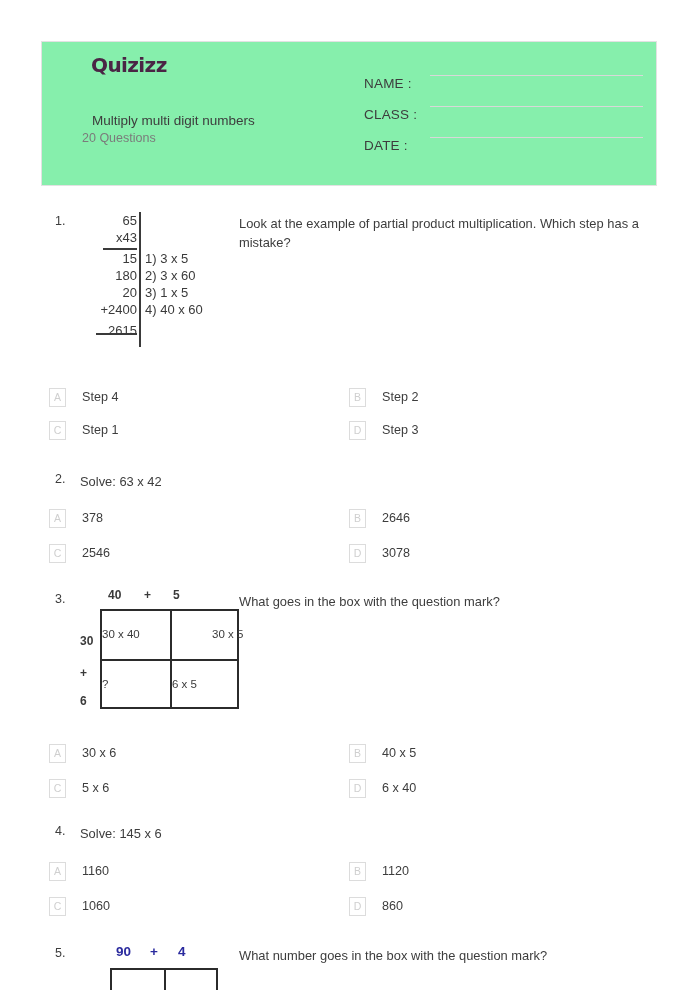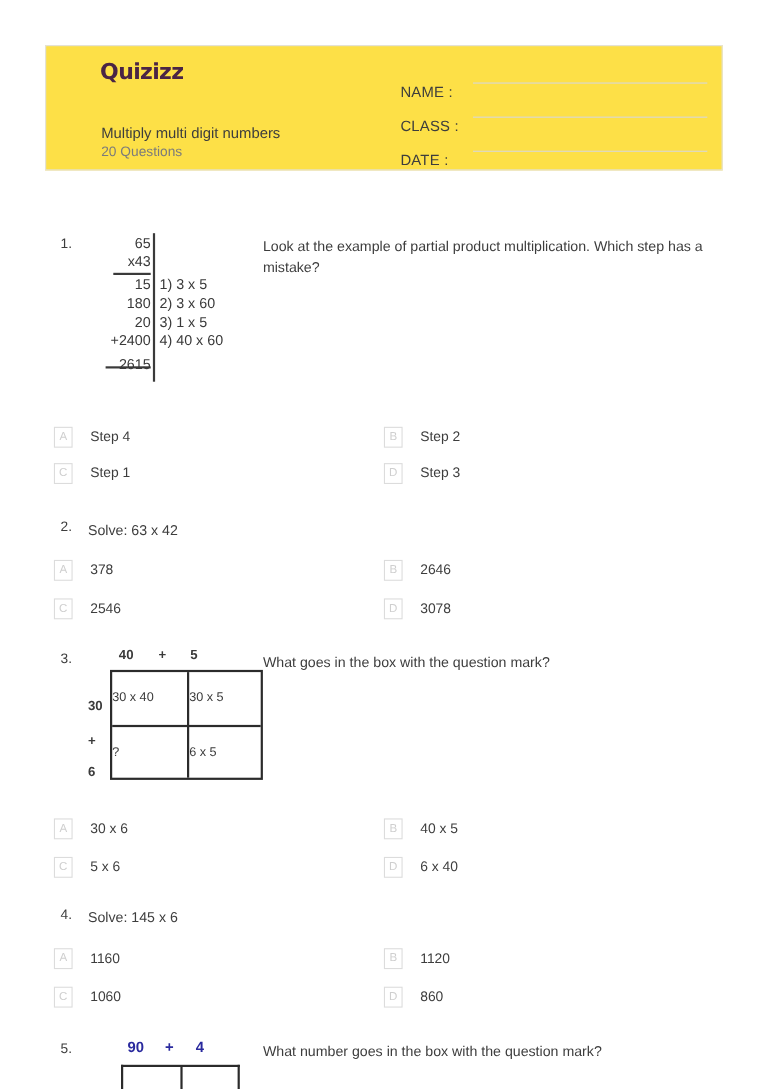--- a/index.html
+++ b/index.html
@@ -16,24 +16,24 @@
     color: #3d3d3d;
     -webkit-font-smoothing: antialiased;
   }
 
   
   .header-card {
     position: absolute;
     left: 41px;
     top: 41px;
     width: 616px;
-    height: 114px;
+    height: 145px;
     border: 1px solid #e2e2e2;
     box-sizing: border-box;
-    background: #fde047;
+    background: #86efac;
   }
   .brand-logo {
     position: absolute;
     left: 49px;
     top: 13px;
     font-family: "DejaVu Sans", sans-serif;
     font-weight: bold;
     font-size: 20px;
     letter-spacing: -0.6px;
     color: #4a2545;
@@ -43,21 +43,21 @@
     position: absolute;
     left: 50px;
     top: 71px;
     font-size: 13.5px;
     color: #3d3d3d;
     line-height: 1.2;
     white-space: nowrap;
   }
   .quiz-subtitle {
     position: absolute;
-    left: 50px;
+    left: 40px;
     top: 89px;
     font-size: 12.5px;
     color: #7b7b7b;
     line-height: 1.2;
     white-space: nowrap;
   }
   .field-row {
     position: absolute;
     left: 322px;
     width: 280px;
@@ -369,21 +369,21 @@
   </div>
 
   <div class="grid-side" style="left:0px; top:46px;">30</div>
   <div class="grid-side" style="left:0px; top:78px;">+</div>
   <div class="grid-side" style="left:0px; top:106px;">6</div>
 
   <div class="grid-box">
     <div class="grid-vdiv"></div>
     <div class="grid-hdiv"></div>
     <div class="grid-cell" style="left:0px; top:17px; width:68px;">30 x 40</div>
-    <div class="grid-cell" style="left:70px; top:17px; width:42px;">30 x 5</div>
+    <div class="grid-cell" style="left:70px; top:17px; width:42px;padding-left:40px;">30 x 5</div>
     <div class="grid-cell" style="left:0px; top:67px; width:68px;">?</div>
     <div class="grid-cell" style="left:70px; top:67px; width:65px;">6 x 5</div>
   </div>
 </div>
 
 <div class="opt col-a" style="top:744px;">
   <span class="opt-letter">A</span>
   <span class="opt-text">30 x 6</span>
 </div>
 <div class="opt col-b" style="top:744px;">

